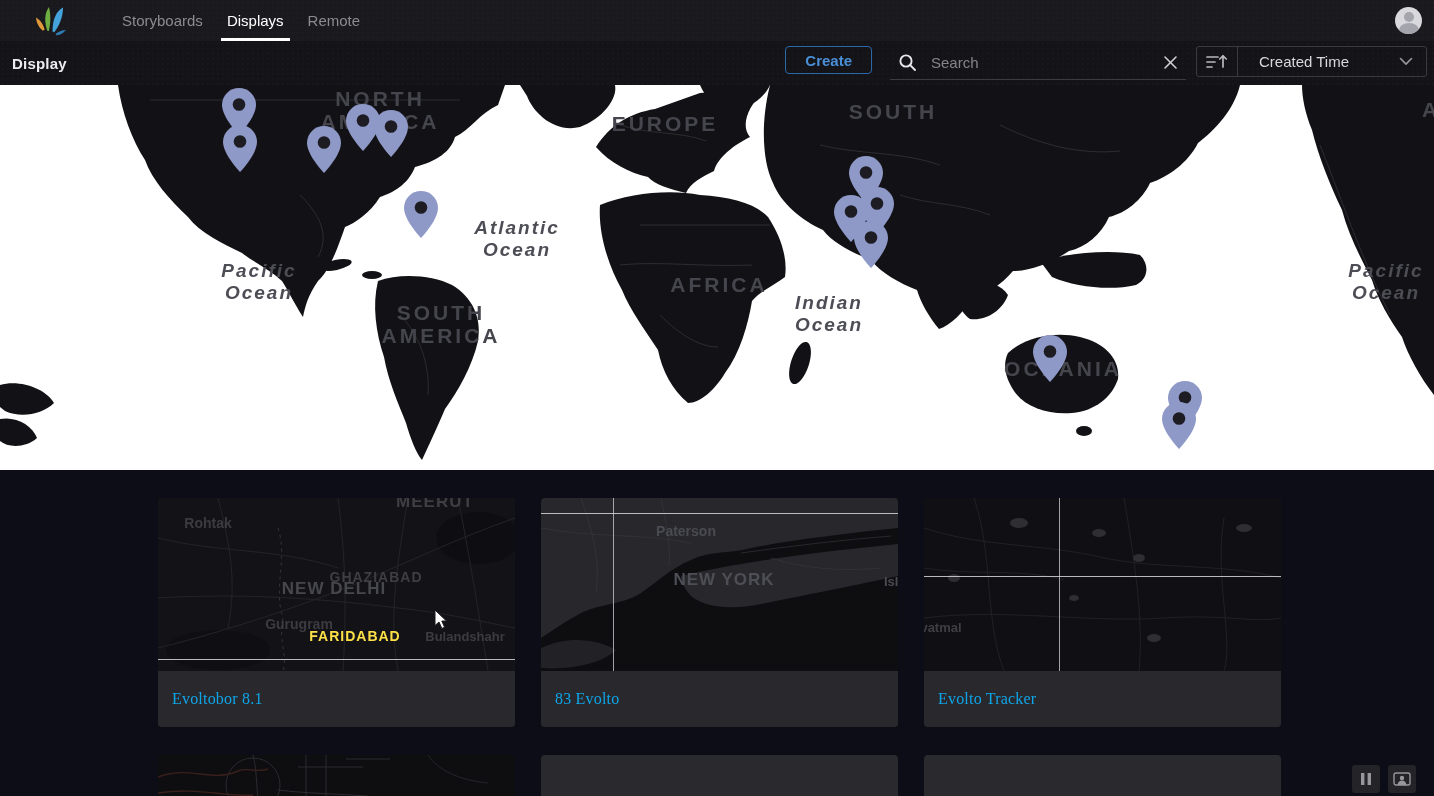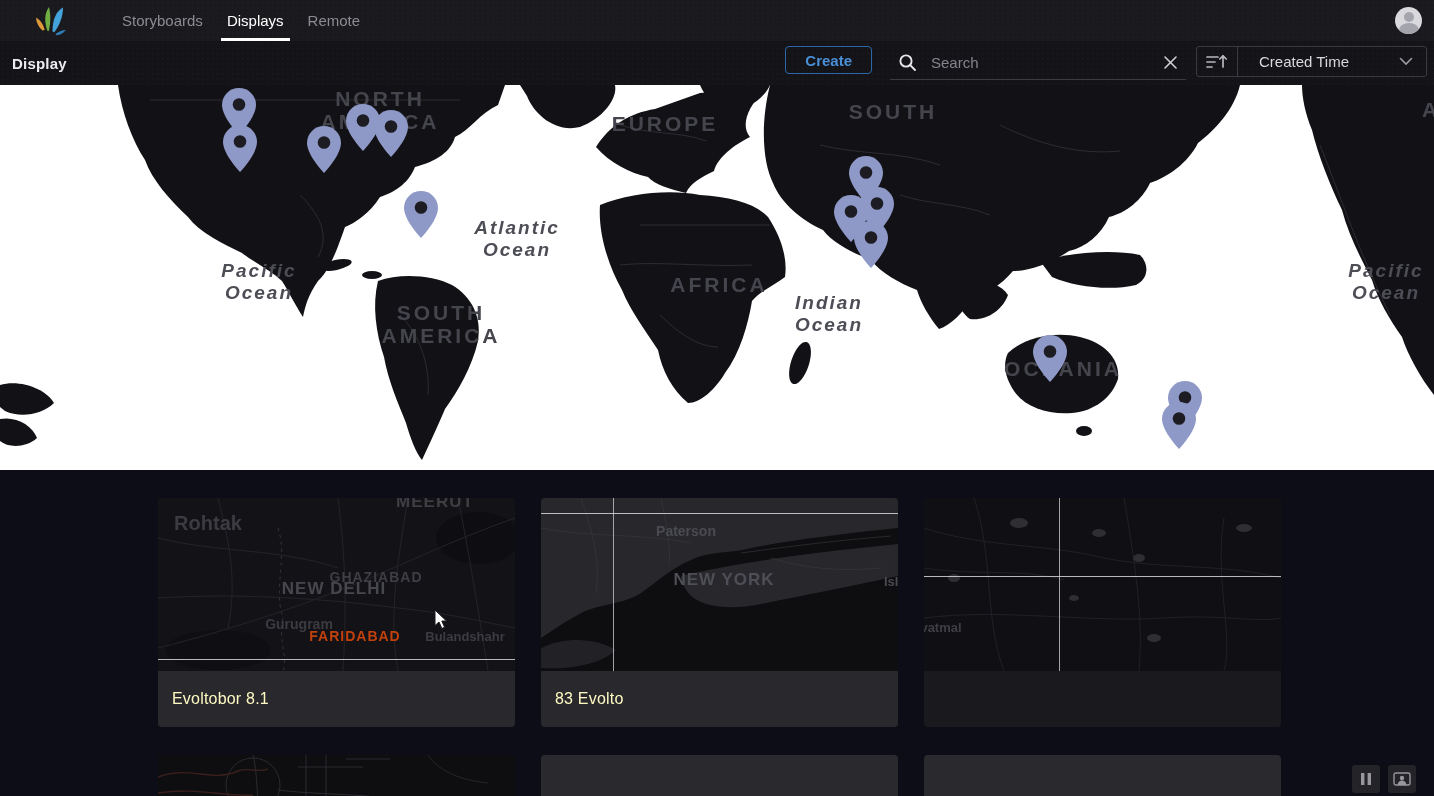--- a/index.html
+++ b/index.html
@@ -51,21 +51,21 @@
   .card-row { position:absolute; left:158px; display:flex; gap:26px; }
   .row-1 { top:28px; }
   .row-2 { top:285px; }
   .card { width:357px; border-radius:4px; overflow:hidden; background:#1a1a1e; cursor:pointer; }
   .thumb { position:relative; height:173px; background:#131317; overflow:hidden; }
   .thumb svg.art { position:absolute; left:0; top:0; }
   .thumb-label { position:absolute; transform:translate(-50%,-50%); font-weight:700; white-space:nowrap; }
   .hline { position:absolute; left:0; right:0; height:1px; background:#d8d8db; opacity:.85; }
   .vline { position:absolute; top:0; bottom:0; width:1px; background:#c6c6ca; opacity:.8; }
   .card-footer { height:56px; background:#29292d; display:flex; align-items:center; padding-left:14px; }
-  .card-title { font-size:16px; color:#fef9c3; letter-spacing:.2px; }
+  .card-title { font-size:16px; color:#0ea5e9; letter-spacing:.2px;font-family:Liberation Serif, serif; }
   .thumb-plain { height:173px; background:#2a2a2e; }
   .cursor-arrow { position:absolute; left:276px; top:112px; }
 
   
   .fab-group { position:absolute; right:18px; bottom:3px; display:flex; gap:8px; }
   .fab { width:28px; height:28px; background:#232328; border-radius:3px; display:flex;
     align-items:center; justify-content:center; border:none; cursor:pointer; }
 </style>
 </head>
 <body>
@@ -246,25 +246,25 @@
             <path d="M357,20 C300,40 260,60 200,85 C150,105 80,130 0,150"></path>
             <path d="M180,0 C185,40 190,90 185,173"></path>
             <path d="M250,0 C240,60 230,120 240,173"></path>
             <path d="M0,100 C80,95 160,100 240,110 C290,115 330,125 357,130"></path>
             <path d="M300,0 C310,50 320,110 330,173"></path>
             <path d="M60,0 C70,40 80,80 70,130"></path>
           </g>
           <path d="M120,30 C130,60 115,90 125,120 C120,140 130,160 125,173" fill="none" stroke="#34343a" stroke-width="1" stroke-dasharray="3 4"></path>
         </svg>
         <span class="thumb-label" style="left:277px;top:4px;  font-size:17px; color:#3e3e44; letter-spacing:1px;">MEERUT</span>
-        <span class="thumb-label" style="left:50px; top:25px; font-size:20px; color:#3b3b41;">Rohtak</span>
+        <span class="thumb-label" style="left:50px; top:25px; font-size:14px; color:#3b3b41;">Rohtak</span>
         <span class="thumb-label" style="left:218px;top:79px; font-size:14px; color:#3e3e44; letter-spacing:1px;">GHAZIABAD</span>
         <span class="thumb-label" style="left:176px;top:91px; font-size:17px; color:#47474e; letter-spacing:1px;">NEW DELHI</span>
         <span class="thumb-label" style="left:141px;top:126px;font-size:14px; color:#3b3b41;">Gurugram</span>
-        <span class="thumb-label" style="left:197px;top:138px;font-size:14px; color:#c2410c; letter-spacing:1px;">FARIDABAD</span>
+        <span class="thumb-label" style="left:197px;top:138px;font-size:14px; color:#fde047; letter-spacing:1px;">FARIDABAD</span>
         <span class="thumb-label" style="left:307px;top:138px;font-size:13px; color:#3b3b41;">Bulandshahr</span>
         <span class="hline" style="top:161px;"></span>
         <svg class="cursor-arrow" width="15" height="20" viewBox="0 0 15 20">
           <polygon points="1,0 1,15.5 5,12 7.8,18.5 10.6,17.2 7.8,11 12.5,11" fill="#ffffff" stroke="#1a1a1e" stroke-width="1"></polygon>
         </svg>
       </div>
       <div class="card-footer">
         <span class="card-title">Evoltobor 8.1</span>
       </div>
     </div>
@@ -311,20 +311,23 @@
             <ellipse cx="215" cy="60" rx="6" ry="4"></ellipse>
             <ellipse cx="150" cy="100" rx="5" ry="3"></ellipse>
             <ellipse cx="230" cy="140" rx="7" ry="4"></ellipse>
             <ellipse cx="30" cy="80" rx="6" ry="4"></ellipse>
             <ellipse cx="320" cy="30" rx="8" ry="4"></ellipse>
           </g>
         </svg>
         <span class="vline" style="left:135px;"></span>
         <span class="hline" style="top:78px;"></span>
         <span class="thumb-label" style="left:17px;top:129px; font-size:13px; color:#3e3e44;">vatmal</span>
+      </div>
+      <div class="card-footer">
+        <span class="card-title">Evolto Tracker</span>
       </div>
     </div>
   </div>
 
   <div class="card-row row-2">
 
     <div class="card">
       <div class="thumb" style="background:#0e0e11;">
         <svg class="art" width="357" height="173" viewBox="0 0 357 173">
           <circle cx="95" cy="30" r="27" fill="none" stroke="#2a2a2f" stroke-width="1"></circle>

